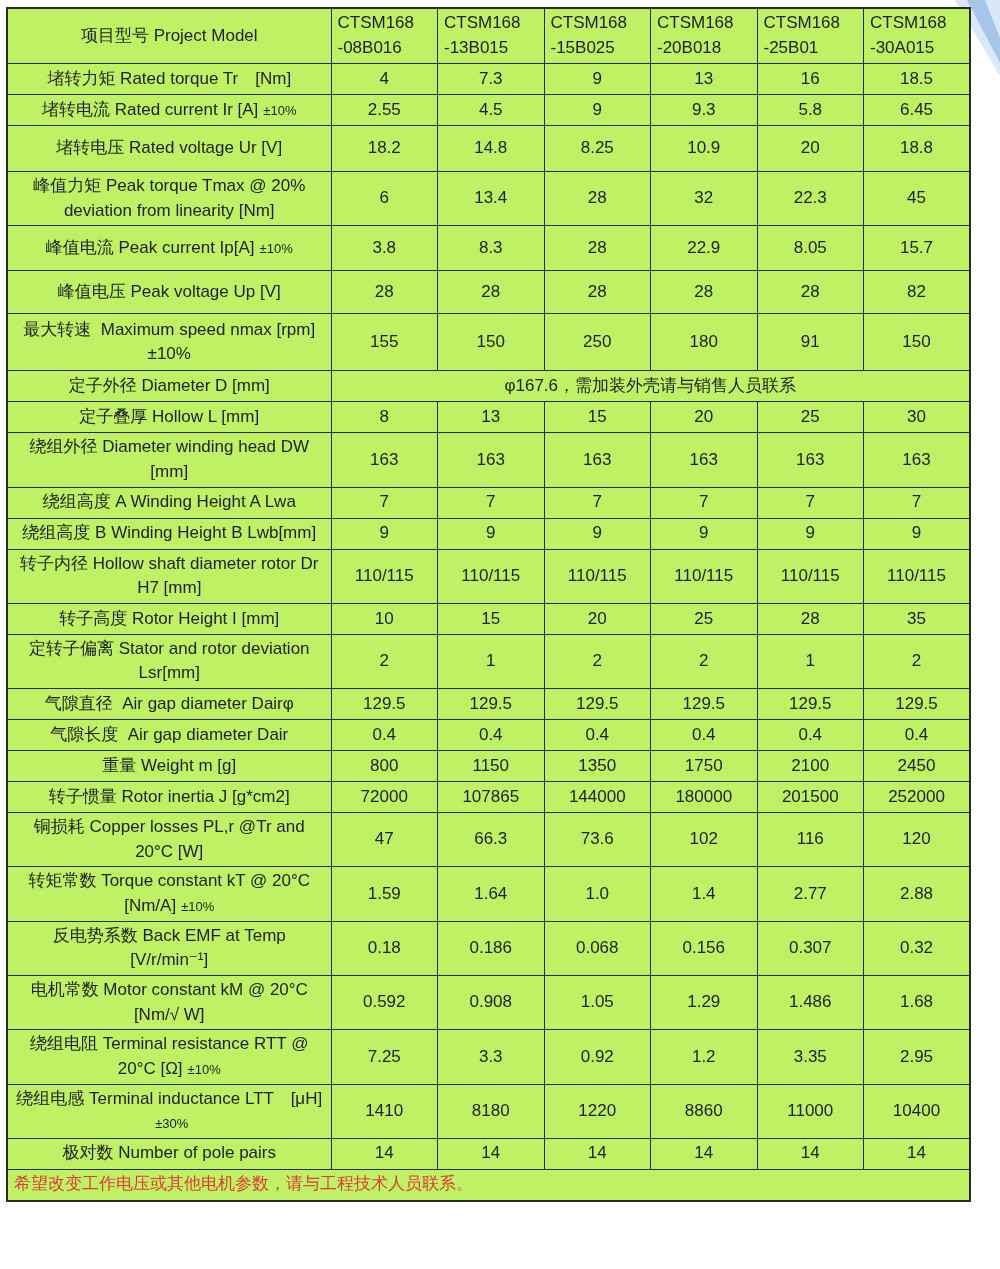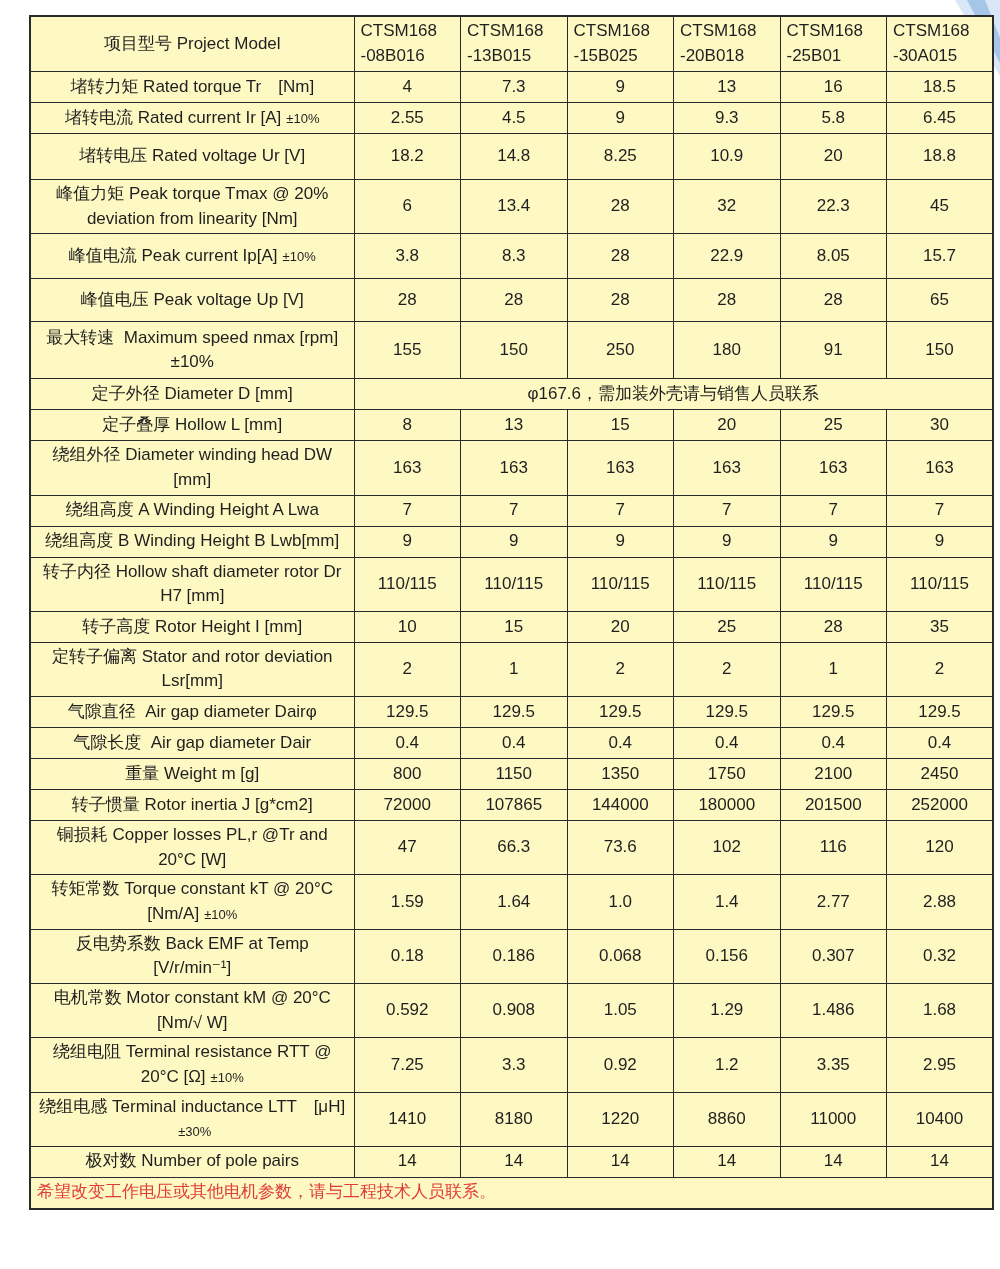--- a/index.html
+++ b/index.html
@@ -15,28 +15,27 @@
   .corner-deco {
     position: absolute;
     top: 0;
     right: 0;
     width: 48px;
     height: 80px;
     pointer-events: none;
   }
   table.spec {
     position: absolute;
-    left: 29px;
+    left: 6px;
     top: 7px;
     width: 963px;
     border-collapse: collapse;
     table-layout: fixed;
-    background: #fef9c3;
+    background: #bef264;
     border: 2.5px solid #2a2a2a;
-    margin-top: 8px;
   }
   table.spec th, table.spec td {
     border: 1.6px solid #2a2a2a;
     padding: 2px 6px;
     font-size: 17px;
     line-height: 1.45;
     vertical-align: middle;
     overflow: hidden;
   }
   th.label-head {
@@ -172,21 +171,21 @@
           <td class="val">8.05</td>
           <td class="val">15.7</td>
         </tr>
         <tr>
           <td class="label"><span class="lbl">峰值电压 Peak voltage Up [V]</span></td>
           <td class="val">28</td>
           <td class="val">28</td>
           <td class="val">28</td>
           <td class="val">28</td>
           <td class="val">28</td>
-          <td class="val">65</td>
+          <td class="val">82</td>
         </tr>
         <tr>
           <td class="label"><span class="lbl">最大转速  Maximum speed nmax [rpm] ±10%</span></td>
           <td class="val">155</td>
           <td class="val">150</td>
           <td class="val">250</td>
           <td class="val">180</td>
           <td class="val">91</td>
           <td class="val">150</td>
         </tr>

